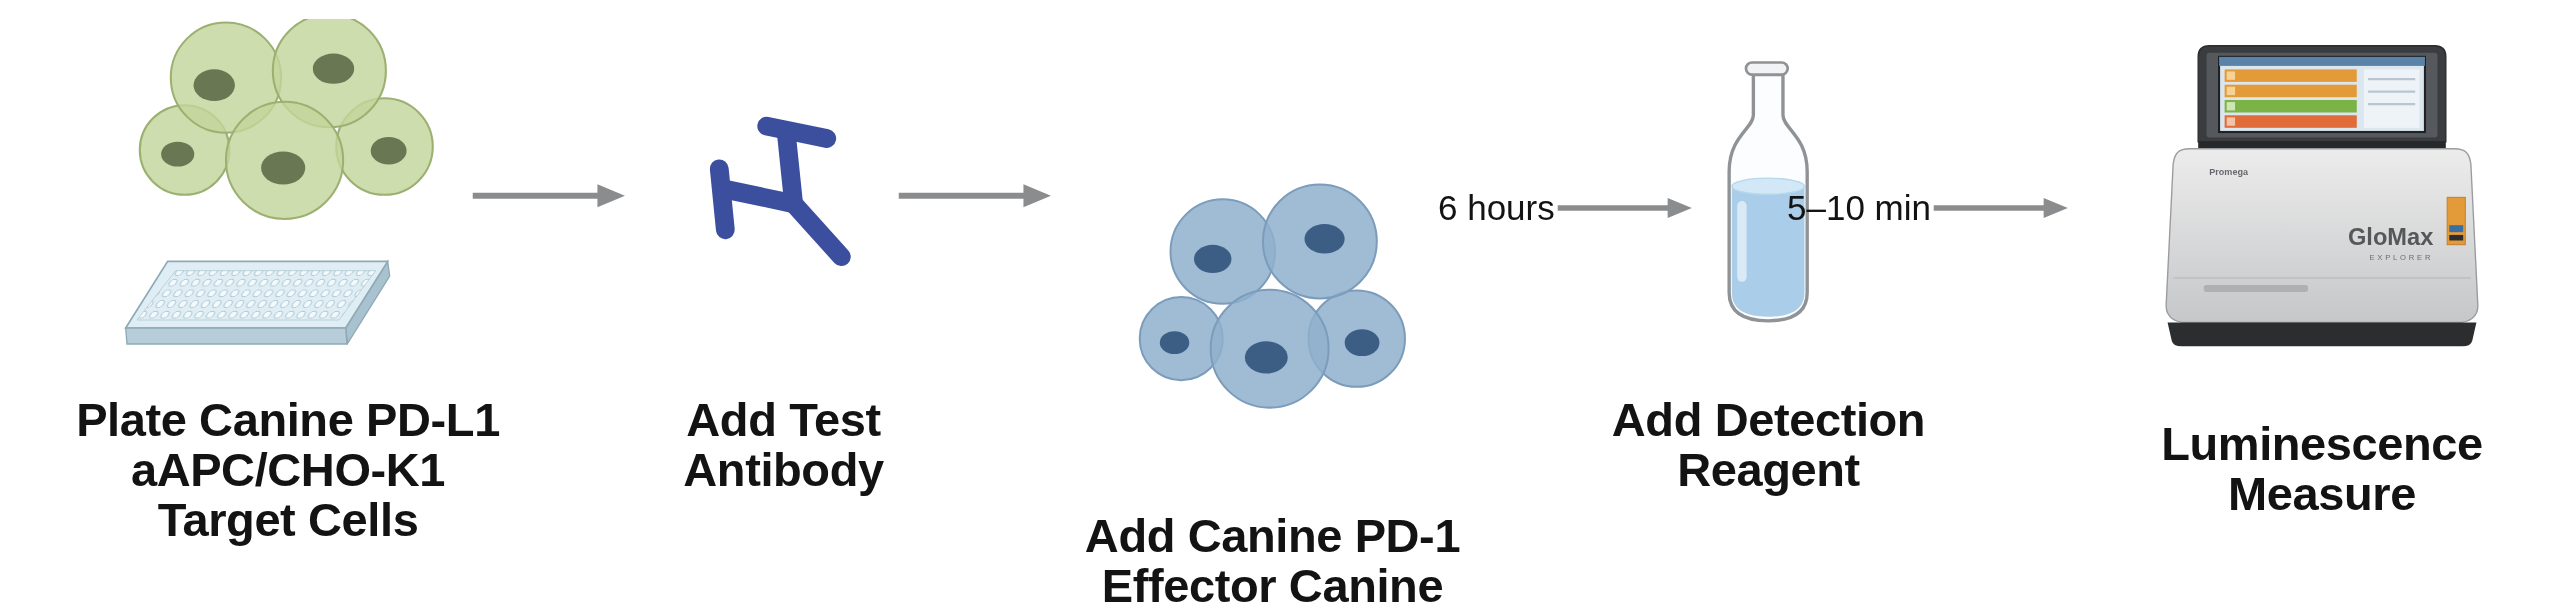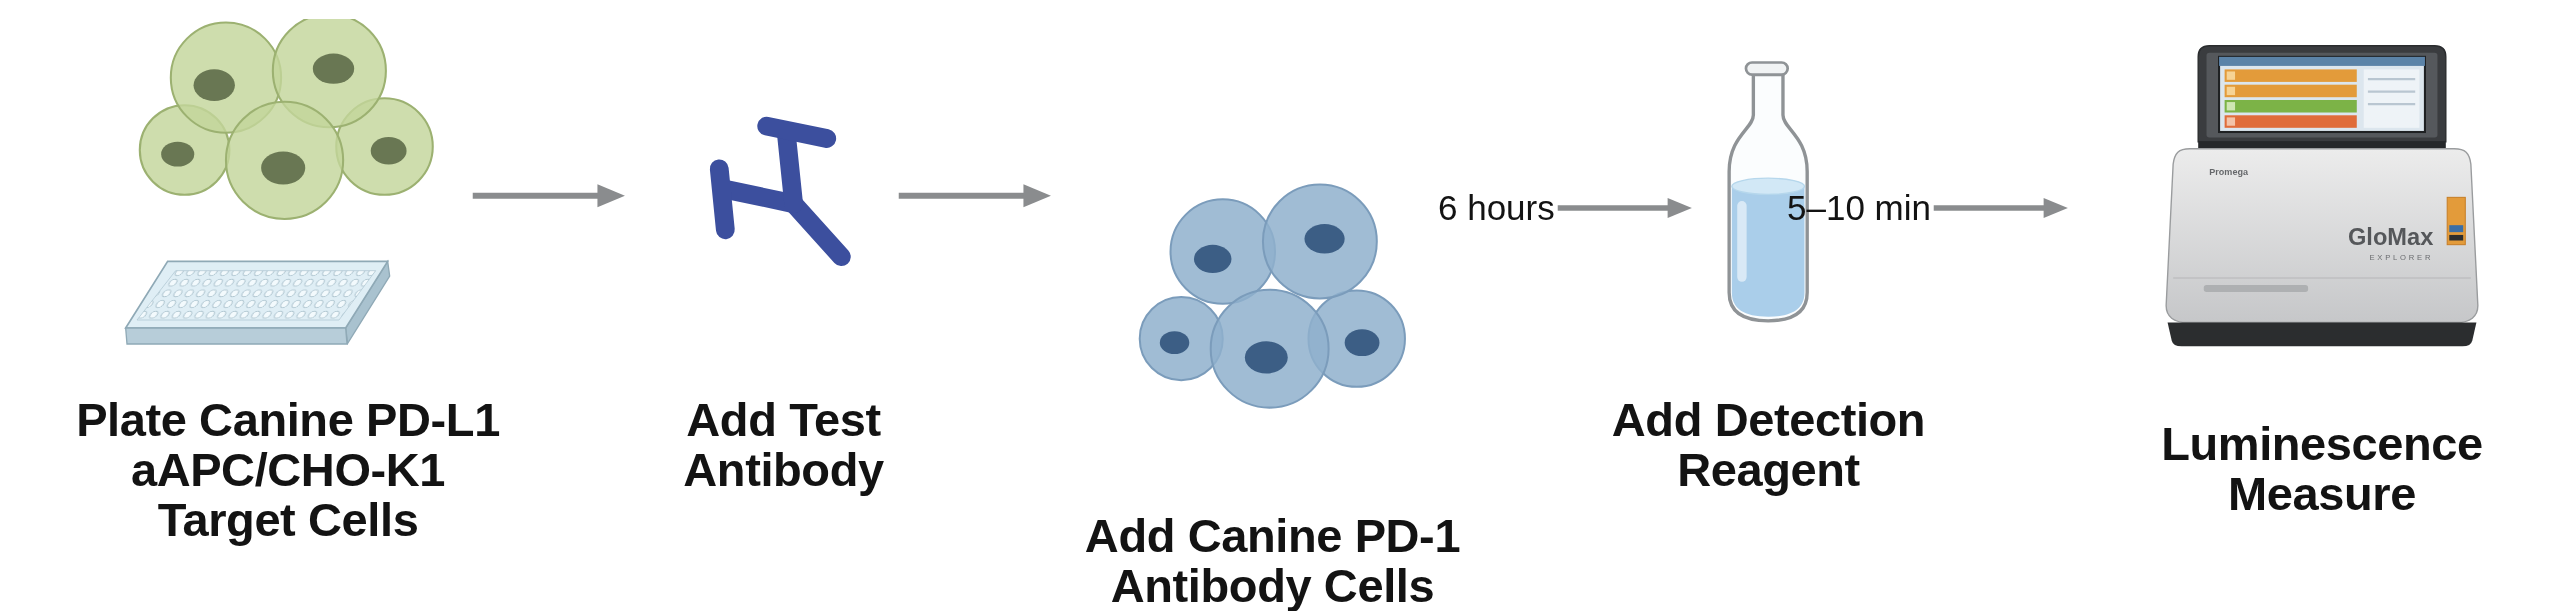--- a/index.html
+++ b/index.html
@@ -119,21 +119,21 @@
         <circle class="bcell" cx="140" cy="105" r="78"></circle>
         <ellipse class="bnuc" cx="125" cy="116" rx="28" ry="21"></ellipse>
         <circle class="bcell" cx="285" cy="90" r="85"></circle>
         <ellipse class="bnuc" cx="292" cy="86" rx="30" ry="22"></ellipse>
         <circle class="bcell" cx="210" cy="250" r="88"></circle>
         <ellipse class="bnuc" cx="205" cy="263" rx="32" ry="24"></ellipse>
       </svg>
     </div>
     <div class="step-label">
       <span>Add Canine PD-1</span>
-      <span>Antibody Cells</span>
+      <span>Effector Canine</span>
     </div>
   </section>
 
   <div class="connector timed" style="left:1438px;">
     <span class="time-label">6 hours</span>
     <svg width="137" height="26" viewBox="0 0 230 44" aria-hidden="true">
       <line class="arrow-line" x1="2" y1="22" x2="192" y2="22"></line>
       <polygon class="arrow-head" points="188,5 229,22 188,39"></polygon>
     </svg>
   </div>

